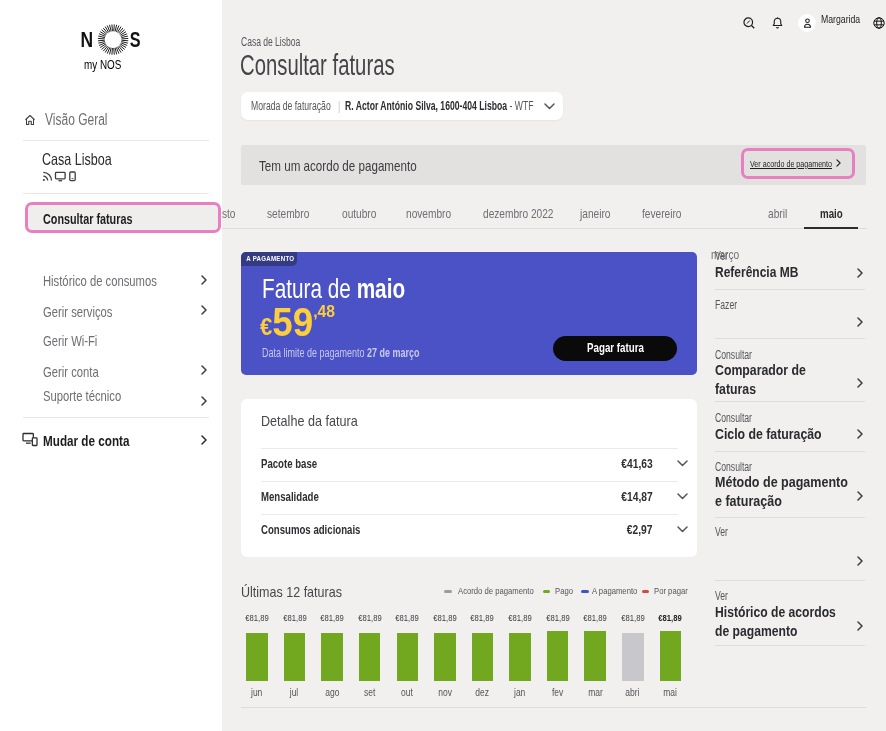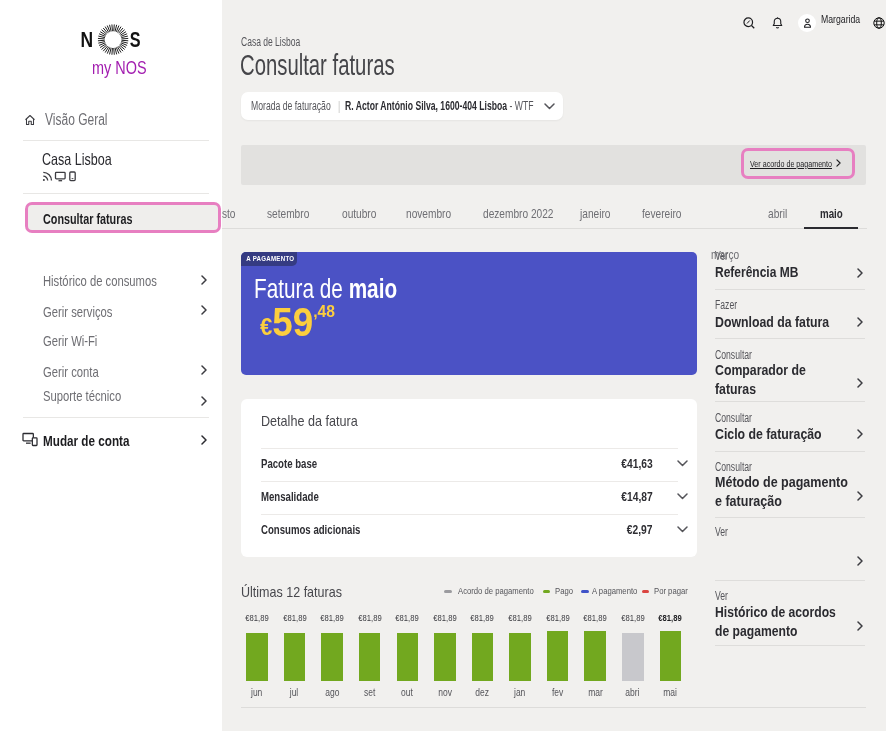--- a/index.html
+++ b/index.html
@@ -64,21 +64,21 @@
         <line x1="3.21" y1="-7.76" x2="5.82" y2="-14.04"></line>
         <line x1="4.39" y1="-7.16" x2="7.94" y2="-12.96"></line>
         <line x1="5.46" y1="-6.39" x2="9.87" y2="-11.56"></line>
         <line x1="6.39" y1="-5.46" x2="11.56" y2="-9.87"></line>
         <line x1="7.16" y1="-4.39" x2="12.96" y2="-7.94"></line>
         <line x1="7.76" y1="-3.21" x2="14.04" y2="-5.82"></line>
         <line x1="8.17" y1="-1.96" x2="14.78" y2="-3.55"></line>
         <line x1="8.37" y1="-0.66" x2="15.15" y2="-1.19"></line>
       </g>
     </svg>
-<div class="abs" style="left:92px;top:57px;font-size:19px;color:#a21caf;"><span class="tx" style="transform:scaleX(0.76);">my NOS</span></div>
+<div class="abs" style="left:84px;top:57px;font-size:13px;color:#000000;"><span class="tx" style="transform:scaleX(0.76);">my NOS</span></div>
 <svg class="abs" width="12" height="12" viewBox="0 0 24 24" style="left:24px;top:114px" fill="none" stroke="#3c3c41" stroke-width="2.1" stroke-linejoin="round">
       <path d="M3 11.5 L12 3 L21 11.5"></path>
       <path d="M5 10 V21 H9.5 V14.5 H14.5 V21 H19 V10"></path>
     </svg>
 <div class="sitem" style="left:45px;top:110.5px;font-size:16px;"><span class="tx" style="transform:scaleX(0.75);">Visão Geral</span></div>
 <div class="sdiv" style="top:140px"></div>
 <div class="sitem" style="left:42px;top:150px;color:#29292e;font-size:16.5px;"><span class="tx" style="transform:scaleX(0.76);">Casa Lisboa</span></div>
 <svg class="abs" width="34" height="11" viewBox="0 0 34 11" style="left:42px;top:171px" fill="none" stroke="#3c3c41" stroke-width="1.3">
 <path d="M1.3 1.4 A8.2 8.2 0 0 1 9.5 9.6"></path>
       <path d="M1.3 5.2 A4.4 4.4 0 0 1 5.7 9.6"></path>
@@ -142,41 +142,44 @@
   </svg>
 <div id="main" style="position:absolute;left:222px;top:0;width:664px;height:731px">
 <div class="abs" style="left:19px;top:35px;font-size:12px;color:#55555a"><span class="tx" style="transform:scaleX(0.71);">Casa de Lisboa</span></div>
 <div class="abs" style="left:18px;top:49px;font-size:29px;color:#454549;"><span class="tx" style="transform:scaleX(0.7);">Consultar faturas</span></div>
 <div class="abs" style="left:19px;top:92px;width:322px;height:28px;background:#fff;border-radius:7px;box-shadow:0 1px 2px rgba(0,0,0,0.05);"></div>
 <div class="abs" style="left:29px;top:99px;font-size:12px;color:#55555a;"><span class="tx" style="transform:scaleX(0.72);">Morada de faturação&nbsp;&nbsp;&nbsp;<span style="color:#c6c5c3">|</span>&nbsp;&nbsp;<b style="color:#2b2b30">R. Actor António Silva, 1600-404 Lisboa</b> <span style="color:#55555a">- WTF</span></span></div>
 <svg class="abs" style="left:322px;top:103px" width="11" height="7" viewBox="0 0 11 7" fill="none" stroke="#55555a" stroke-width="1.5" stroke-linecap="round" stroke-linejoin="round">
       <path d="M1 1 L5.5 5.5 L10 1"></path>
     </svg>
 <div class="abs" style="left:19px;top:145px;width:625px;height:40px;background:#e2e1df;border-radius:2px;"></div>
+<div class="abs" style="left:37px;top:157px;font-size:15px;color:#3c3c41;"><span class="tx" style="transform:scaleX(0.775);">Tem um acordo de pagamento</span></div>
 <div class="pinkbox" style="left:519px;top:148px;width:114px;height:31px;"></div>
 <div class="abs" style="left:528px;top:158px;font-size:9.5px;color:#1d1d20;z-index:2"><span class="tx" style="transform:scaleX(0.75);"><u>Ver acordo de pagamento</u></span></div>
 <svg class="abs" style="left:614px;top:158.5px" width="5" height="8" viewBox="0 0 6 10" fill="none" stroke="#1d1d20" stroke-width="1.4" stroke-linecap="round" stroke-linejoin="round">
       <path d="M1 1 L5 5 L1 9"></path>
     </svg>
 <div class="tab" style="left:-17px;"><span class="tx" style="transform:scaleX(0.78);">agosto</span></div>
 <div class="tab" style="left:45px;"><span class="tx" style="transform:scaleX(0.78);">setembro</span></div>
 <div class="tab" style="left:120px;"><span class="tx" style="transform:scaleX(0.78);">outubro</span></div>
 <div class="tab" style="left:184px;"><span class="tx" style="transform:scaleX(0.78);">novembro</span></div>
 <div class="tab" style="left:261px;"><span class="tx" style="transform:scaleX(0.78);">dezembro 2022</span></div>
 <div class="tab" style="left:357.5px;"><span class="tx" style="transform:scaleX(0.78);">janeiro</span></div>
 <div class="tab" style="left:420px;"><span class="tx" style="transform:scaleX(0.78);">fevereiro</span></div>
 <div class="tab" style="left:489px;margin-top:41px;"><span class="tx" style="transform:scaleX(0.78);">março</span></div>
 <div class="tab" style="left:545.7px;"><span class="tx" style="transform:scaleX(0.78);">abril</span></div>
 <div class="tab" style="left:598px;color:#2b2b30;font-weight:bold;"><span class="tx" style="transform:scaleX(0.75);">maio</span></div>
 <div class="abs" style="left:0;top:228px;width:645px;height:1px;background:#dddcda"></div>
 <div class="abs" style="left:582px;top:226.5px;width:54px;height:2.5px;background:#2b2b30"></div>
 <div class="abs" style="left:19px;top:252px;width:456px;height:123px;background:#4b52c5;border-radius:5px;">
 <div class="abs" style="left:0;top:0;width:56px;height:14px;background:#353b82;border-radius:5px 0 5px 0;color:#fff;font-size:7.5px;font-weight:bold;line-height:14px;text-align:center;"><span class="tx" style="transform:scaleX(0.82);transform-origin:50% 50%;letter-spacing:0.3px;">A PAGAMENTO</span></div>
-<div class="abs" style="left:13px;top:21px;font-size:27.5px;color:#fff;"><span class="tx" style="transform:scaleX(0.755);">Fatura de <b>maio</b></span></div>
+<div class="abs" style="left:21px;top:21px;font-size:27.5px;color:#fff;"><span class="tx" style="transform:scaleX(0.755);">Fatura de <b>maio</b></span></div>
 <div class="abs" style="left:19px;top:48px;color:#fcce3e;white-space:nowrap;"><span class="tx" style="transform:scaleX(0.92);"><span style="font-size:24px;font-weight:bold;vertical-align:1px;">€</span><span style="font-size:40px;font-weight:bold;">59</span><span style="font-size:17px;font-weight:bold;vertical-align:19px;">,48</span></span></div>
+<div class="abs" style="left:21px;top:93.5px;font-size:12.5px;color:#c7c9ec;"><span class="tx" style="transform:scaleX(0.72);">Data limite de pagamento <b style="&quot;color:#fff&quot;">27 de março</b></span></div>
+<div class="abs" style="left:312px;top:84px;width:124px;height:25px;background:#0a0a0a;border-radius:12.5px;color:#fff;font-size:12.5px;font-weight:bold;text-align:center;line-height:25px;"><span class="tx" style="transform:scaleX(0.78);transform-origin:50% 50%;">Pagar fatura</span></div>
 </div>
 <div class="abs" style="left:19px;top:399px;width:456px;height:158px;background:#fff;border-radius:6px;">
 <div class="abs" style="left:20px;top:13px;font-size:15px;color:#47474c;"><span class="tx" style="transform:scaleX(0.84);">Detalhe da fatura</span></div>
 <div class="dline" style="top:49px"></div>
 <div class="drow-l" style="top:57px"><span class="tx" style="transform:scaleX(0.74);">Pacote base</span></div>
 <div class="drow-v" style="top:57px"><span class="tx" style="transform:scaleX(0.79);transform-origin:100% 50%;">€41,63</span></div>
 <svg class="abs" style="left:436px;top:61px" width="11" height="7" viewBox="0 0 11 7" fill="none" stroke="#55555a" stroke-width="1.5" stroke-linecap="round" stroke-linejoin="round">
         <path d="M1 1 L5.5 5.5 L10 1"></path>
       </svg>
 <div class="dline" style="top:82px"></div>
@@ -238,21 +241,20 @@
 <div class="bval" style="left:428.3px;font-weight:bold;color:#1d1d20;"><span class="tx" style="transform:scaleX(0.9);transform-origin:50% 50%;">€81,89</span></div>
 <div class="bmon" style="left:428.3px;"><span class="tx" style="transform:scaleX(0.85);transform-origin:50% 50%;">mai</span></div>
 <div class="abs" style="left:19px;top:707px;width:625px;height:1px;background:#dddcda"></div>
 <div class="ritem-k" style="top:248.5px"><span class="tx" style="transform:scaleX(0.72);">Ver</span></div>
 <div class="ritem-t" style="top:262px"><span class="tx" style="transform:scaleX(0.8);">Referência MB</span></div>
 <svg class="abs" style="left:635px;top:267.5px" width="6" height="10" viewBox="0 0 6 10" fill="none" stroke="#3c3c41" stroke-width="1.5" stroke-linecap="round" stroke-linejoin="round">
       <path d="M1 1 L5 5 L1 9"></path>
     </svg>
 <div class="rsep" style="top:288.5px"></div>
 <div class="ritem-k" style="top:298.4px"><span class="tx" style="transform:scaleX(0.72);">Fazer</span></div>
-<div class="ritem-t" style="top:311.5px"><span class="tx" style="transform:scaleX(0.82);">Download da fatura</span></div>
 <svg class="abs" style="left:635px;top:316.5px" width="6" height="10" viewBox="0 0 6 10" fill="none" stroke="#3c3c41" stroke-width="1.5" stroke-linecap="round" stroke-linejoin="round">
       <path d="M1 1 L5 5 L1 9"></path>
     </svg>
 <div class="rsep" style="top:338px"></div>
 <div class="ritem-k" style="top:347.6px"><span class="tx" style="transform:scaleX(0.72);">Consultar</span></div>
 <div class="ritem-t" style="top:359.5px"><span class="tx" style="transform:scaleX(0.82);">Comparador de<br>faturas</span></div>
 <svg class="abs" style="left:635px;top:378px" width="6" height="10" viewBox="0 0 6 10" fill="none" stroke="#3c3c41" stroke-width="1.5" stroke-linecap="round" stroke-linejoin="round">
       <path d="M1 1 L5 5 L1 9"></path>
     </svg>
 <div class="rsep" style="top:400.5px"></div>

